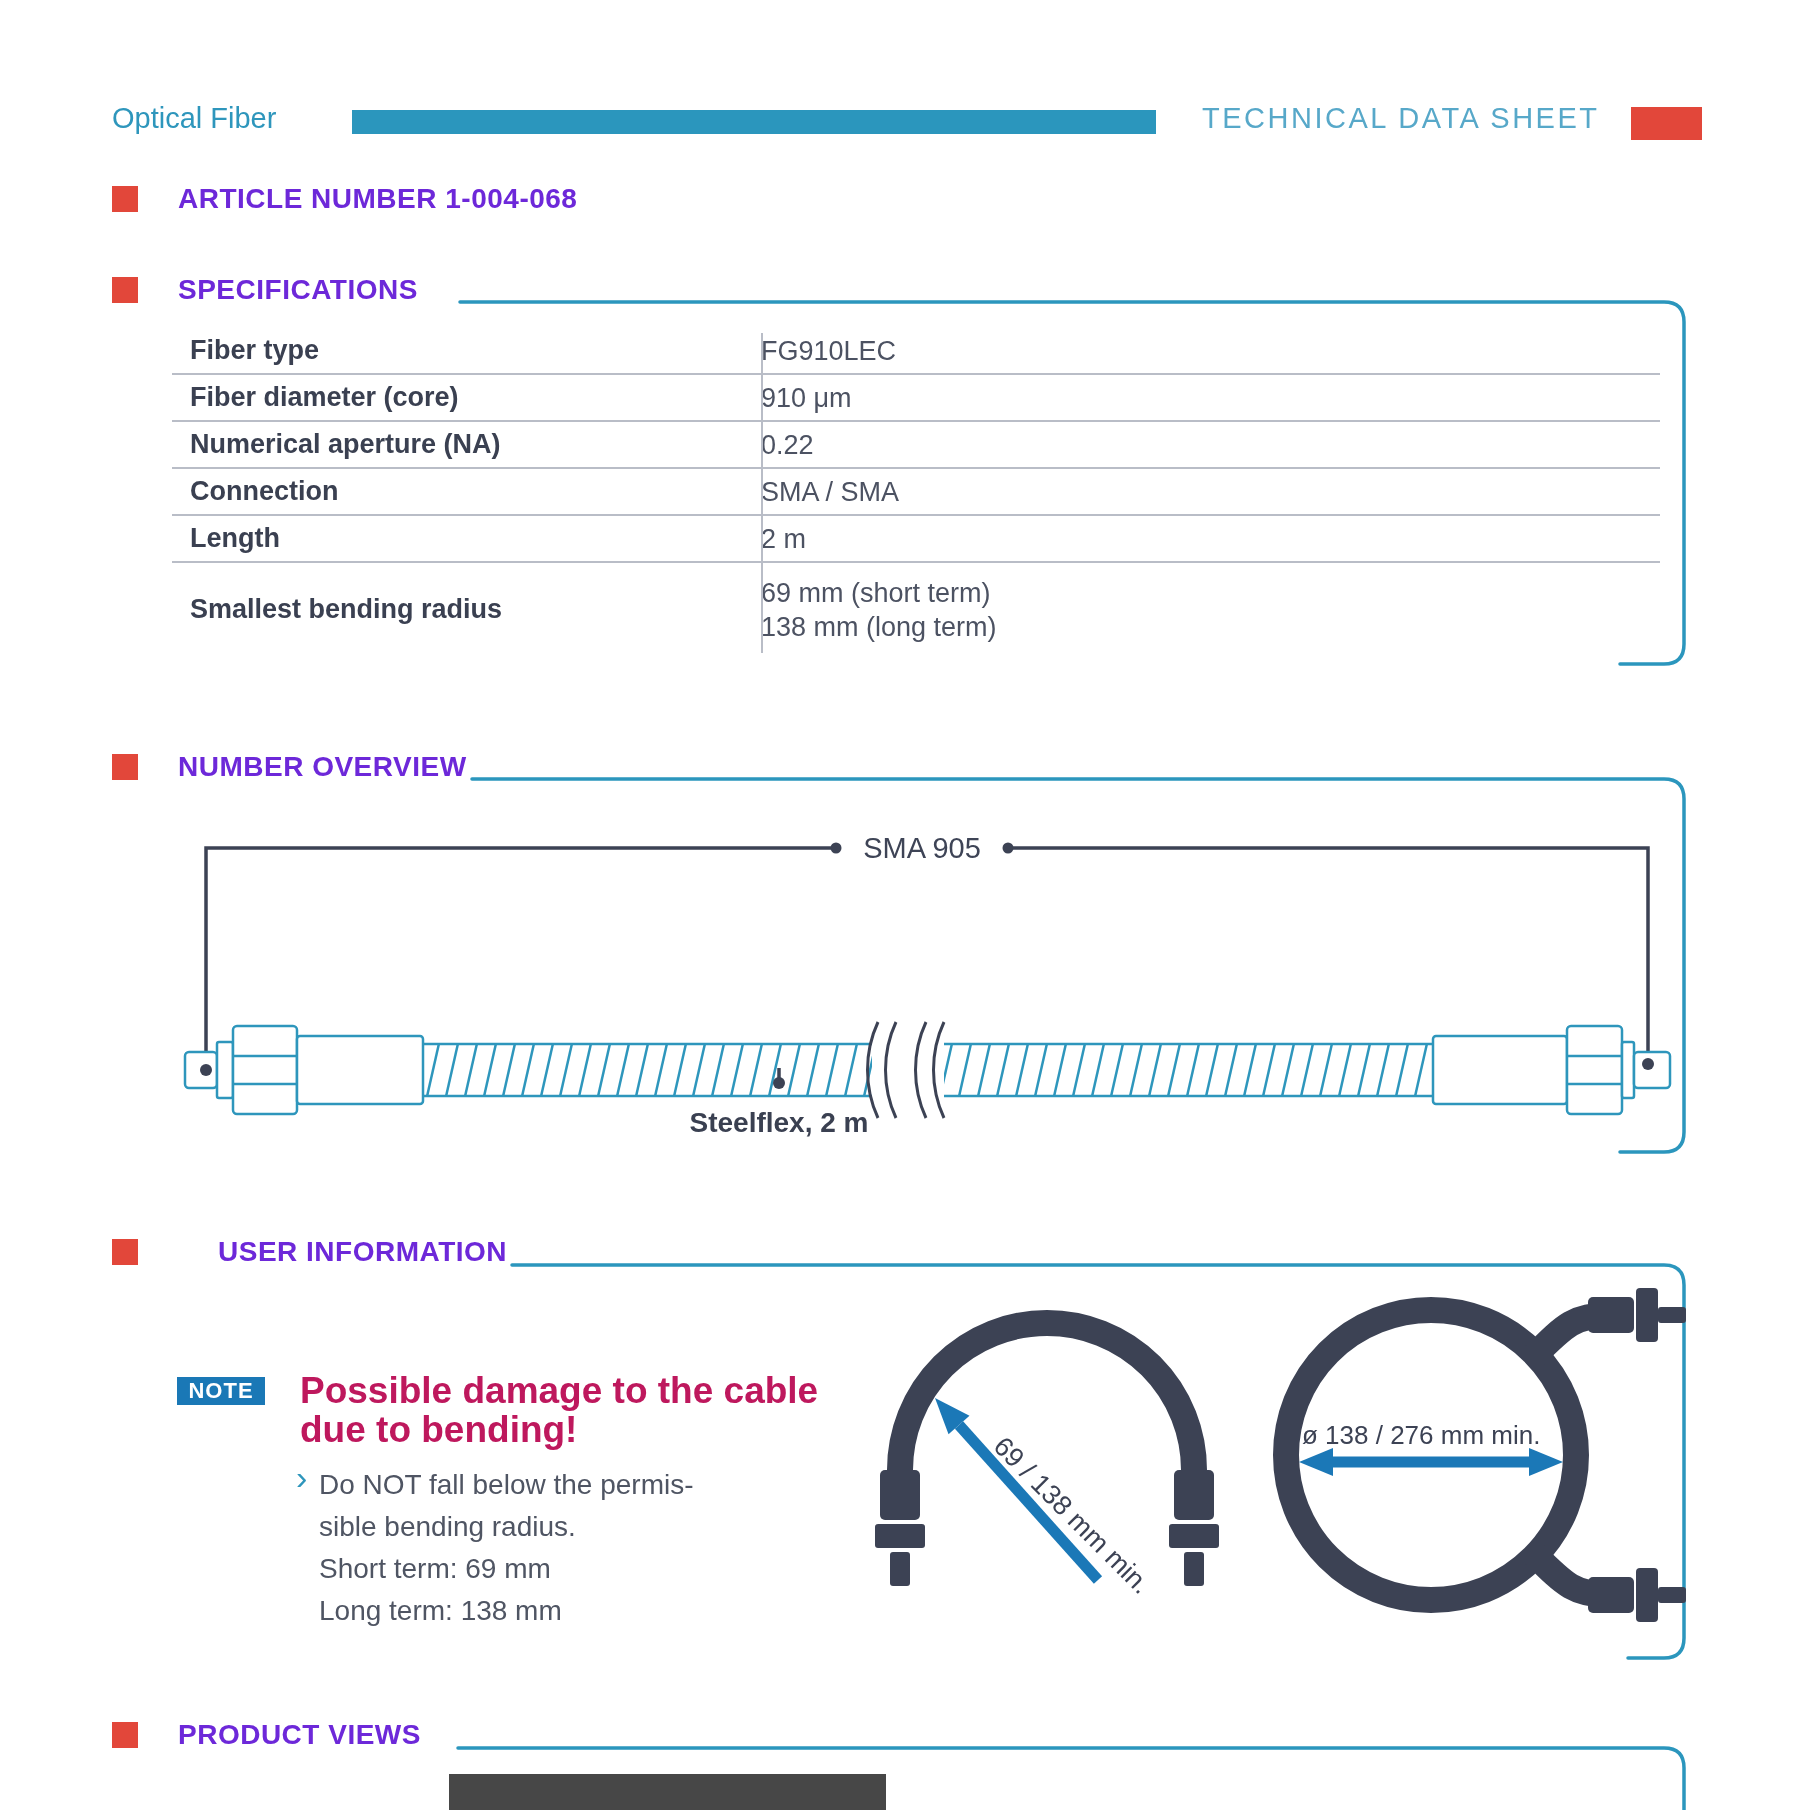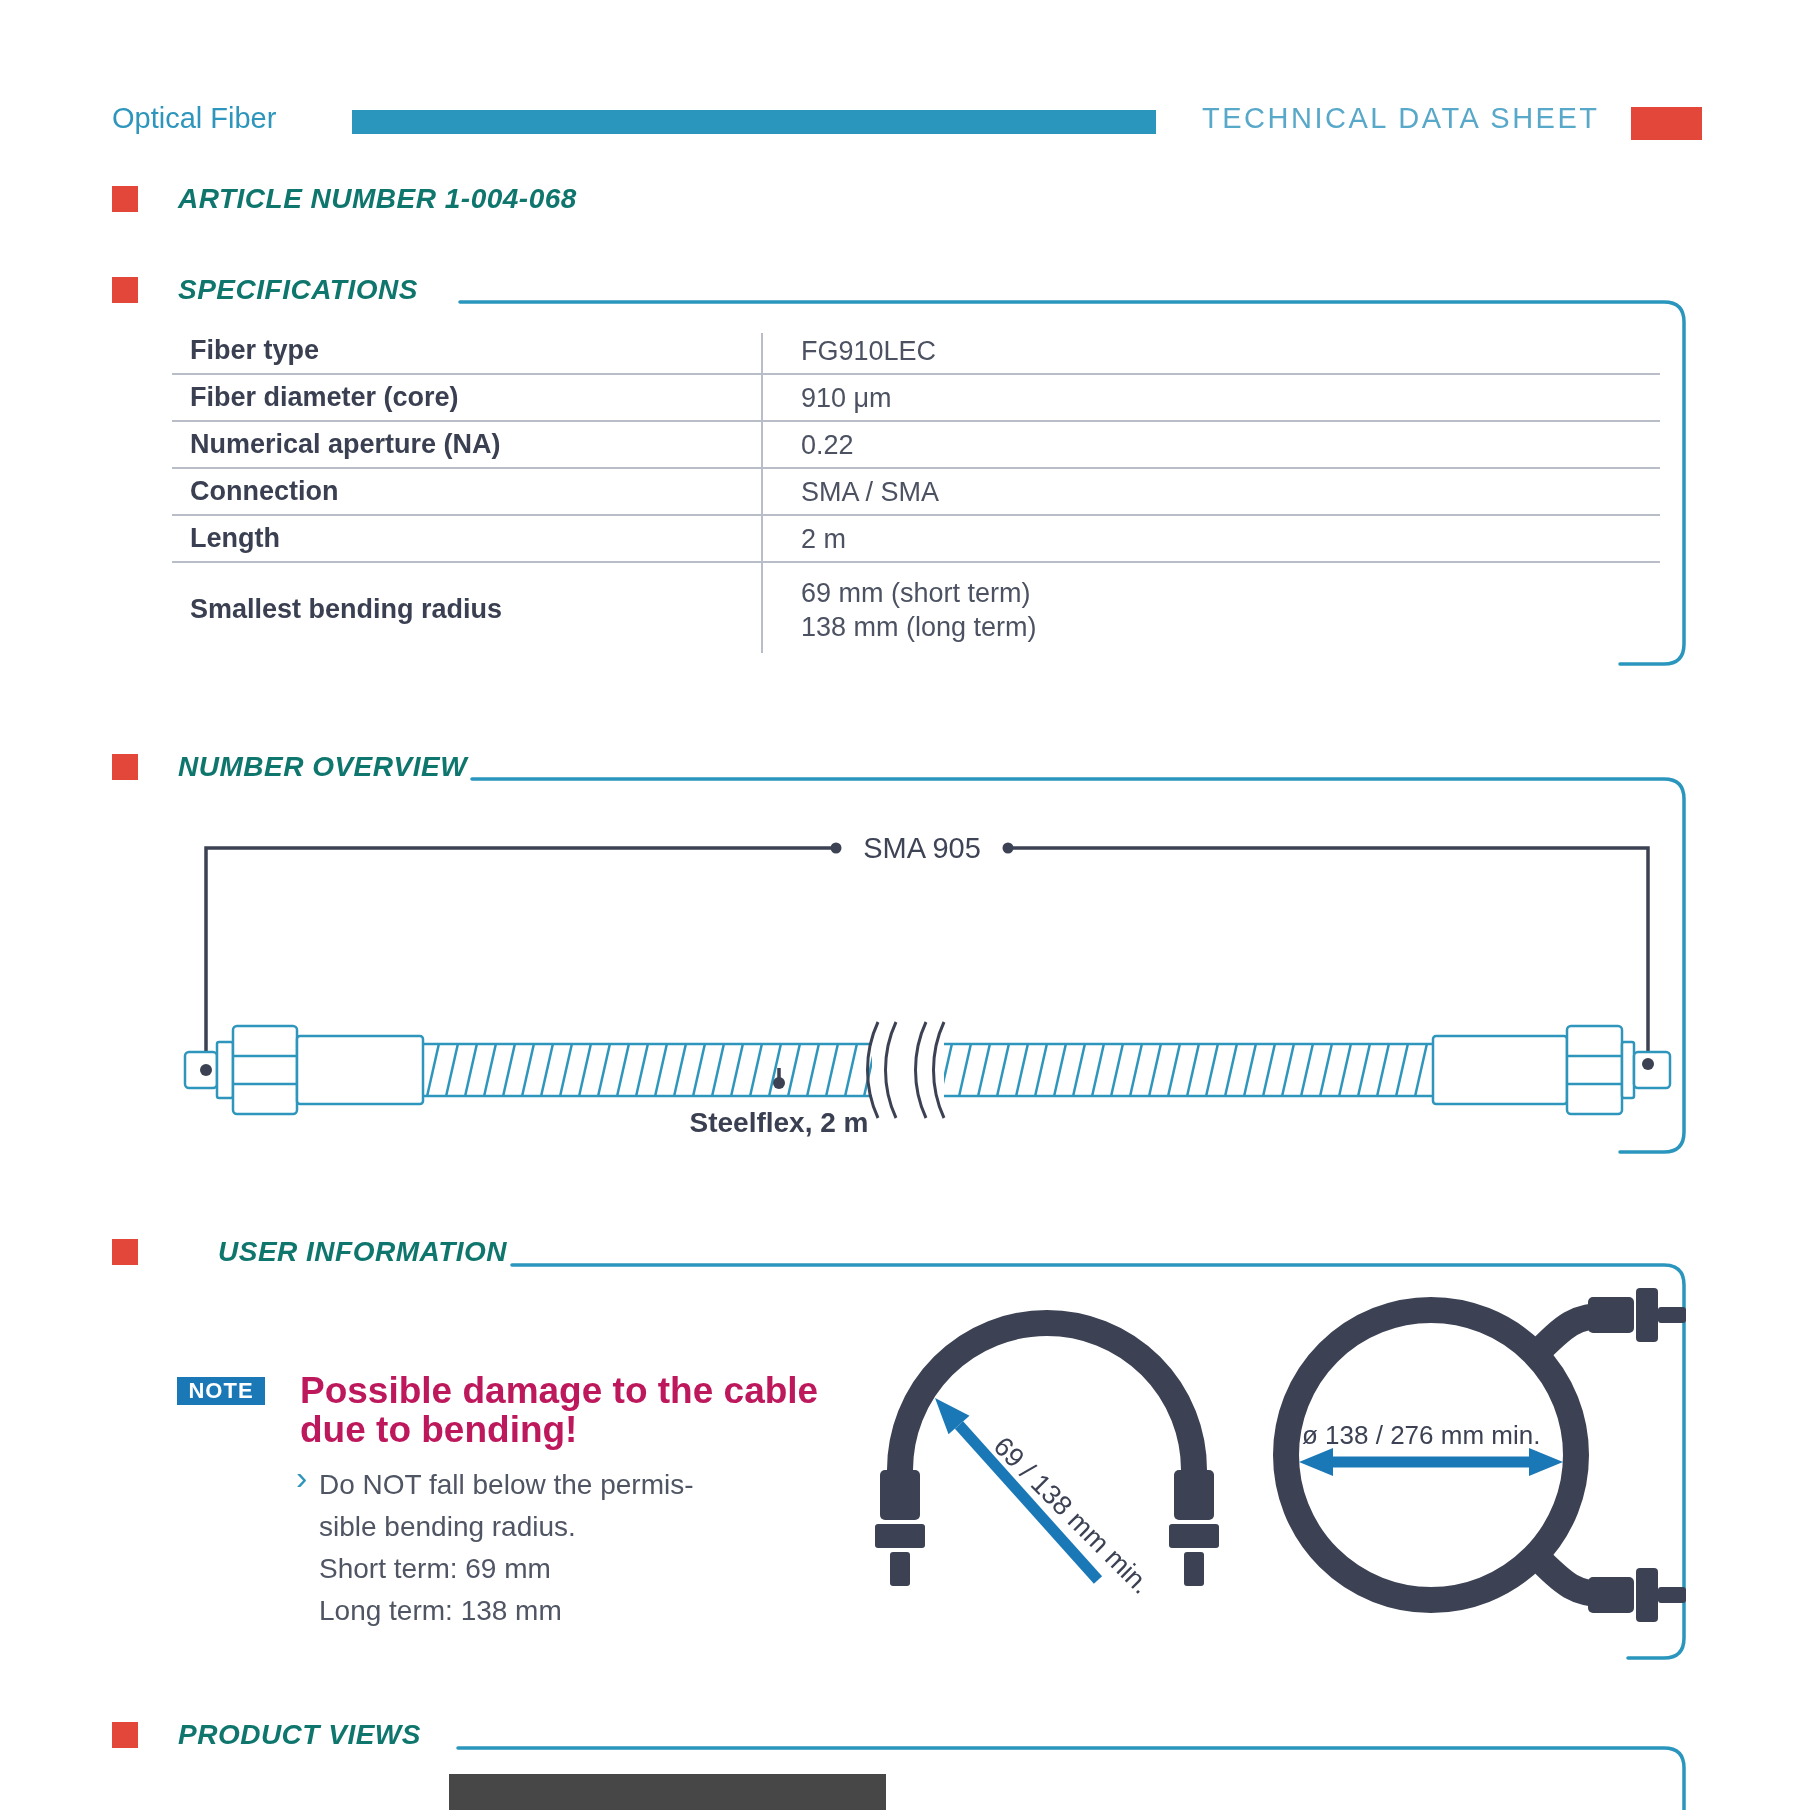--- a/index.html
+++ b/index.html
@@ -8,29 +8,29 @@
 
   
   .hdr-product{position:absolute;left:112px;top:102px;font-size:29px;color:#2e96bc;white-space:nowrap;}
   .hdr-bar{position:absolute;left:352px;top:110px;width:804px;height:24px;background:#2b96bd;}
   .hdr-doctype{position:absolute;left:1202px;top:102px;font-size:29px;color:#57a8c9;
                letter-spacing:2.5px;white-space:nowrap;}
   .hdr-red{position:absolute;left:1631px;top:107px;width:71px;height:33px;background:#e2473a;}
 
   
   .sec-square{position:absolute;width:26px;height:26px;background:#e2473a;}
-  .sec-title{position:absolute;font-size:28px;font-weight:700;color:#0f766e;
-             letter-spacing:.5px;white-space:nowrap;font-style:italic;}
+  .sec-title{position:absolute;font-size:28px;font-weight:700;color:#6d28d9;
+             letter-spacing:.5px;white-space:nowrap;}
 
   
   .frames{position:absolute;left:0;top:0;pointer-events:none;}
 
   
   .spec-table{position:absolute;left:172px;top:328px;width:1488px;}
-  .spec-row{display:flex;align-items:center;min-height:47px;border-bottom:2px solid #b9bdc7;box-sizing:border-box;gap:40px;}
+  .spec-row{display:flex;align-items:center;min-height:47px;border-bottom:2px solid #b9bdc7;box-sizing:border-box;}
   .spec-row:last-child{border-bottom:none;min-height:93px;}
   .spec-label{flex:0 0 589px;padding-left:18px;box-sizing:border-box;
               font-weight:700;color:#3a4051;font-size:27px;}
   .spec-value{flex:1;color:#4c5262;font-size:27px;line-height:34px;}
   .spec-divider{position:absolute;left:589px;top:5px;height:320px;width:2px;background:#b9bdc7;}
 
   
   .fiber-svg{position:absolute;left:160px;top:830px;}
 
   

